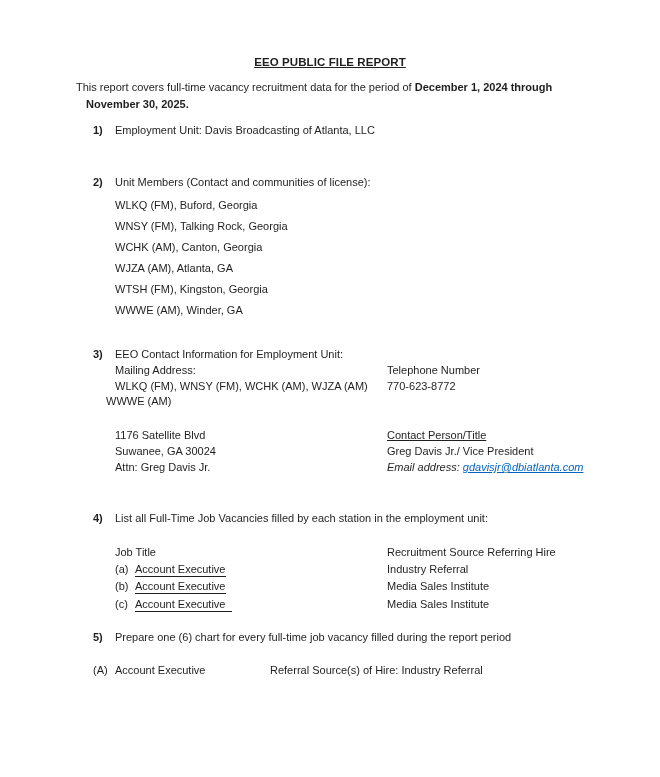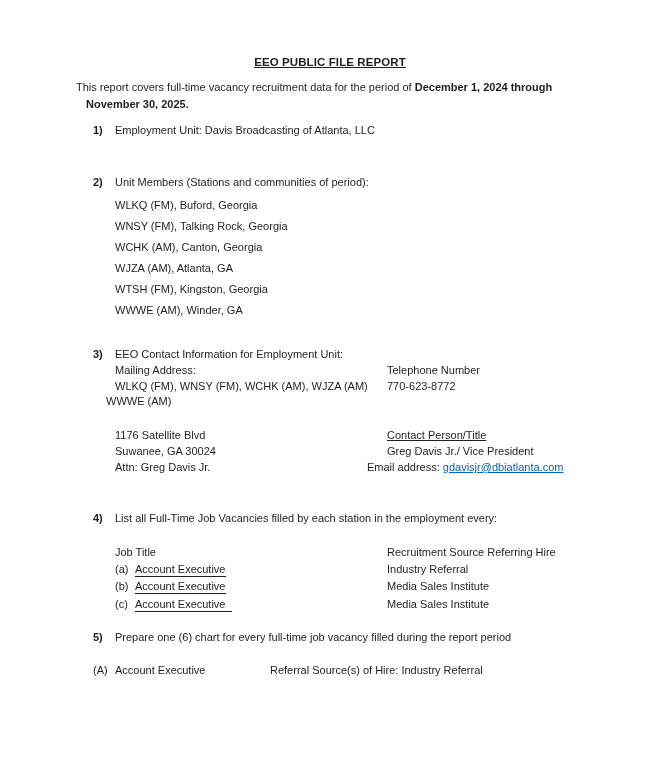--- a/index.html
+++ b/index.html
@@ -53,21 +53,21 @@
 
   <div class="doc-title">EEO PUBLIC FILE REPORT</div>
 
   <div class="el" style="top:80px; left:76px;"><span>This report covers full-time vacancy recruitment data for the period of </span><span class="b">December 1, 2024 through</span></div>
   <div class="el b" style="top:97px; left:76px;margin-left:10px;">November 30, 2025.</div>
 
   <div class="el num" style="top:123px; left:93px;">1)</div>
   <div class="el" style="top:123px; left:115px;">Employment Unit: Davis Broadcasting of Atlanta, LLC</div>
 
   <div class="el num" style="top:175px; left:93px;">2)</div>
-  <div class="el" style="top:175px; left:115px;">Unit Members (Stations and communities of period):</div>
+  <div class="el" style="top:175px; left:115px;">Unit Members (Contact and communities of license):</div>
 
   <div class="el" style="top:198px; left:115px;">WLKQ (FM), Buford, Georgia</div>
   <div class="el" style="top:219px; left:115px;text-align:center;">WNSY (FM), Talking Rock, Georgia</div>
   <div class="el" style="top:240px; left:115px;">WCHK (AM), Canton, Georgia</div>
   <div class="el" style="top:261px; left:115px;">WJZA (AM), Atlanta, GA</div>
   <div class="el" style="top:282px; left:115px;">WTSH (FM), Kingston, Georgia</div>
   <div class="el" style="top:303px; left:115px;">WWWE (AM), Winder, GA</div>
 
   <div class="el num" style="top:347px; left:93px;">3)</div>
   <div class="el" style="top:347px; left:115px;">EEO Contact Information for Employment Unit:</div>
@@ -80,24 +80,24 @@
 
   <div class="el" style="top:394px; left:106px;">WWWE (AM)</div>
 
   <div class="el" style="top:428px; left:115px;">1176 Satellite Blvd</div>
   <div class="el u" style="top:428px; left:387px;">Contact Person/Title</div>
 
   <div class="el" style="top:444px; left:115px;">Suwanee, GA 30024</div>
   <div class="el" style="top:444px; left:387px;">Greg Davis Jr./ Vice President</div>
 
   <div class="el" style="top:460px; left:115px;">Attn: Greg Davis Jr.</div>
-  <div class="el" style="top:460px; left:367px;"><span>Email address: </span><span class="link">gdavisjr@dbiatlanta.com</span></div>
+  <div class="el" style="top:460px; left:387px;font-style:italic;"><span>Email address: </span><span class="link">gdavisjr@dbiatlanta.com</span></div>
 
   <div class="el num" style="top:511px; left:93px;">4)</div>
-  <div class="el" style="top:511px; left:115px;">List all Full-Time Job Vacancies filled by each station in the employment every:</div>
+  <div class="el" style="top:511px; left:115px;">List all Full-Time Job Vacancies filled by each station in the employment unit:</div>
 
   <div class="el" style="top:545px; left:115px;">Job Title</div>
   <div class="el" style="top:545px; left:387px;">Recruitment Source Referring Hire</div>
 
   <div class="el" style="top:562px; left:115px;">(a)</div>
   <div class="el ub" style="top:562px; left:135px;">Account Executive</div>
   <div class="el" style="top:562px; left:387px;">Industry Referral</div>
 
   <div class="el" style="top:579px; left:115px;">(b)</div>
   <div class="el ub" style="top:579px; left:135px;">Account Executive</div>

